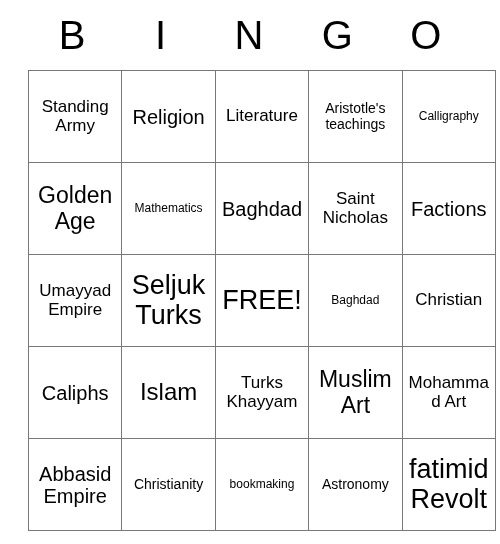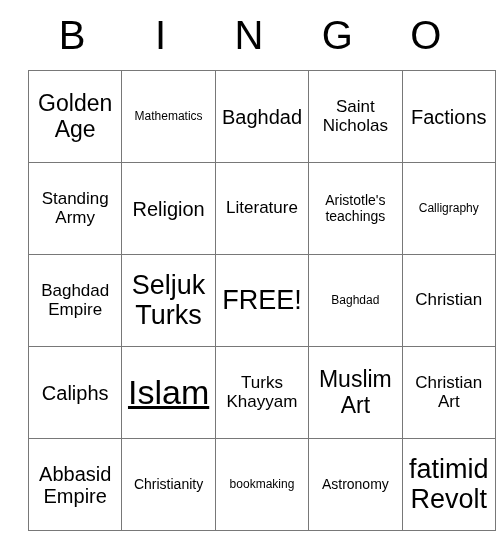--- a/index.html
+++ b/index.html
@@ -62,74 +62,74 @@
     color: #000;
   }
 
   
   .fs-xs  { font-size: 12px; }
   .fs-sm  { font-size: 14px; }
   .fs-md  { font-size: 17px; }
   .fs-lg  { font-size: 20px; }
   .fs-xl  { font-size: 23px; }
   .fs-xxl { font-size: 27px; }
-  .fs-xxxl{ font-size: 34px; text-decoration: underline; }
+  .fs-xxxl{ font-size: 24px; }
 </style>
 </head>
 <body>
 
 <div class="card">
 
   <div class="bingo-header">
     <div class="hcell">B</div>
     <div class="hcell">I</div>
     <div class="hcell">N</div>
     <div class="hcell">G</div>
     <div class="hcell">O</div>
   </div>
 
   <table class="bingo-grid">
     <tbody>
+      <tr>
+        <td>
+            <span class="cell-text fs-md">Standing Army</span>
+          </td>
+        <td>
+            <span class="cell-text fs-lg">Religion</span>
+          </td>
+        <td>
+            <span class="cell-text fs-md">Literature</span>
+          </td>
+        <td>
+            <span class="cell-text fs-sm">Aristotle's teachings</span>
+          </td>
+        <td>
+            <span class="cell-text fs-xs">Calligraphy</span>
+          </td>
+      </tr>
       <tr>
         <td>
             <span class="cell-text fs-xl">Golden Age</span>
           </td>
         <td>
             <span class="cell-text fs-xs">Mathematics</span>
           </td>
         <td>
             <span class="cell-text fs-lg">Baghdad</span>
           </td>
         <td>
             <span class="cell-text fs-md">Saint Nicholas</span>
           </td>
         <td>
             <span class="cell-text fs-lg">Factions</span>
           </td>
       </tr>
       <tr>
         <td>
-            <span class="cell-text fs-md">Standing Army</span>
-          </td>
-        <td>
-            <span class="cell-text fs-lg">Religion</span>
-          </td>
-        <td>
-            <span class="cell-text fs-md">Literature</span>
-          </td>
-        <td>
-            <span class="cell-text fs-sm">Aristotle's teachings</span>
-          </td>
-        <td>
-            <span class="cell-text fs-xs">Calligraphy</span>
-          </td>
-      </tr>
-      <tr>
-        <td>
-            <span class="cell-text fs-md">Baghdad Empire</span>
+            <span class="cell-text fs-md">Umayyad Empire</span>
           </td>
         <td>
             <span class="cell-text fs-xxl">Seljuk Turks</span>
           </td>
         <td>
             <span class="cell-text fs-xxl">FREE!</span>
           </td>
         <td>
             <span class="cell-text fs-xs">Baghdad</span>
           </td>
@@ -144,21 +144,21 @@
         <td>
             <span class="cell-text fs-xxxl">Islam</span>
           </td>
         <td>
             <span class="cell-text fs-md">Turks Khayyam</span>
           </td>
         <td>
             <span class="cell-text fs-xl">Muslim Art</span>
           </td>
         <td>
-            <span class="cell-text fs-md">Christian Art</span>
+            <span class="cell-text fs-md">Mohammad Art</span>
           </td>
       </tr>
       <tr>
         <td>
             <span class="cell-text fs-lg">Abbasid Empire</span>
           </td>
         <td>
             <span class="cell-text fs-sm">Christianity</span>
           </td>
         <td>

